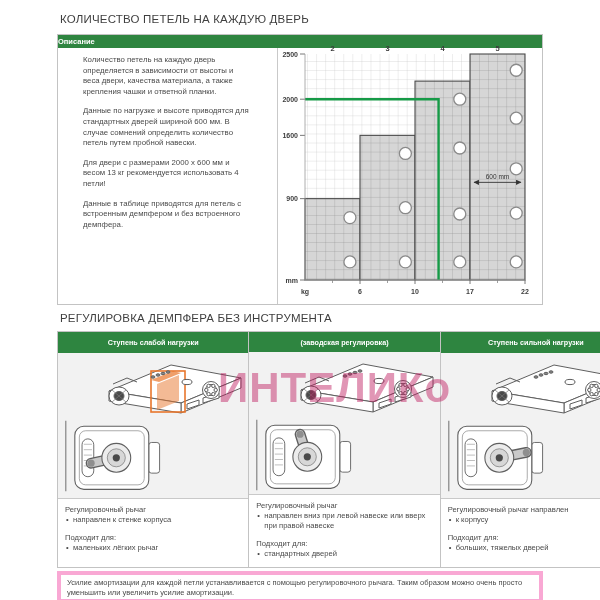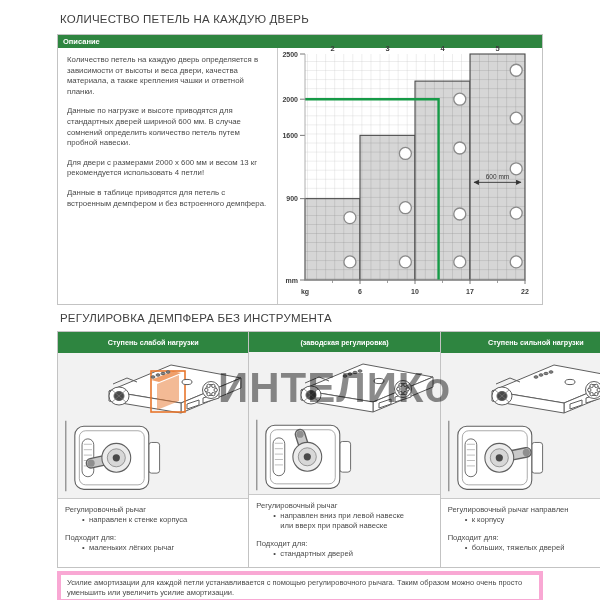--- a/index.html
+++ b/index.html
@@ -6,53 +6,53 @@
   body{width:600px;height:600px;background:#fff;position:relative;overflow:hidden;
        font-family:"Liberation Sans",sans-serif;color:#3c3c3c}
   .sec-title{position:absolute;left:60px;font-size:11.5px;font-weight:normal;color:#3f3f3f;letter-spacing:.2px}
   #title1{top:13px}
   #title2{top:312px}
 
   
   #box1{position:absolute;left:57px;top:34px;width:486px;height:271px;border:1px solid #c3c3c3;
         box-sizing:border-box;background:#fff}
   #box1 .bar{height:13px;background:#2e8540;color:#fff;font-size:7.5px;font-weight:bold;
-             line-height:13px;padding-left:5px}
+             line-height:13px;}
   #desc{position:absolute;left:0;top:13px;bottom:0;width:220px;border-right:1px solid #c9c9c9;
         box-sizing:border-box;padding:7px 10px 0 9px;font-size:7.8px;line-height:1.36;color:#4a4a4a}
-  #desc p{margin:0 0 9px}
+  #desc p{margin:0 16px 9px}
   #desc p.tight{margin-bottom:0}
   #chart-wrap{position:absolute;left:221px;top:0;right:0;bottom:0}
   #chart{position:absolute;left:1px;top:8px}
   .tl{font:bold 7.5px "Liberation Sans",sans-serif;fill:#3c3c3c;text-anchor:middle}
   .yl{font:bold 7px "Liberation Sans",sans-serif;fill:#3c3c3c;text-anchor:end}
   .xl{font:bold 7px "Liberation Sans",sans-serif;fill:#3c3c3c;text-anchor:middle}
   .an{font:6.5px "Liberation Sans",sans-serif;fill:#333;text-anchor:middle}
 
   
   #tbl{position:absolute;left:57px;top:331px;width:575px;height:237px;border:1px solid #c3c3c3;
        box-sizing:border-box;display:flex;background:#fff}
   .col{flex:1;display:flex;flex-direction:column;border-right:1px solid #c3c3c3;min-width:0}
   .col:last-child{border-right:none}
   .col .hd{height:21px;background:#2e8540;color:#fff;font-size:7.2px;font-weight:bold;text-align:center;
            display:flex;flex-direction:column;justify-content:center;line-height:1.3}
   .col .img{height:145px;background:#f2f2f2;position:relative;border-bottom:1px solid #c9c9c9}
   .col .img svg.arm{position:absolute;right:3px;top:3px}
   .col .img svg.closeup{position:absolute;left:6px;top:64px}
   .col .txt{flex:1;background:#fff;padding:6px 7px 0 7px;font-size:7.6px;line-height:1.32;color:#4a4a4a}
   .txt .lbl{margin:0}
-  .txt ul{margin:0 16px 8px;padding:0;list-style:none}
+  .txt ul{margin:0 0 8px;padding:0;list-style:none}
   .txt li{position:relative;padding-left:8px}
   .txt li:before{content:"\2022";position:absolute;left:1px;top:0}
 
   #note{position:absolute;left:57px;top:571px;width:486px;height:32px;border:4px solid #f9a8d4;
         box-sizing:border-box;background:#fff;padding:3px 6px;font-size:7.5px;line-height:1.35;color:#4a4a4a}
 
   #watermark{position:absolute;left:218px;top:364px;z-index:20;pointer-events:none;
-             font-size:42px;font-weight:bold;letter-spacing:1px;color:#000000;opacity:.45}
+             font-size:42px;font-weight:bold;letter-spacing:1px;color:#be185d;opacity:.45}
 
   .drw{stroke:#5f5f5f;stroke-width:1;stroke-linejoin:round;fill:#fff}
 </style>
 </head>
 <body>
 
 <div class="sec-title" id="title1">КОЛИЧЕСТВО ПЕТЕЛЬ НА КАЖДУЮ ДВЕРЬ</div>
 
 <div id="box1">
   <div class="bar">Описание</div>

